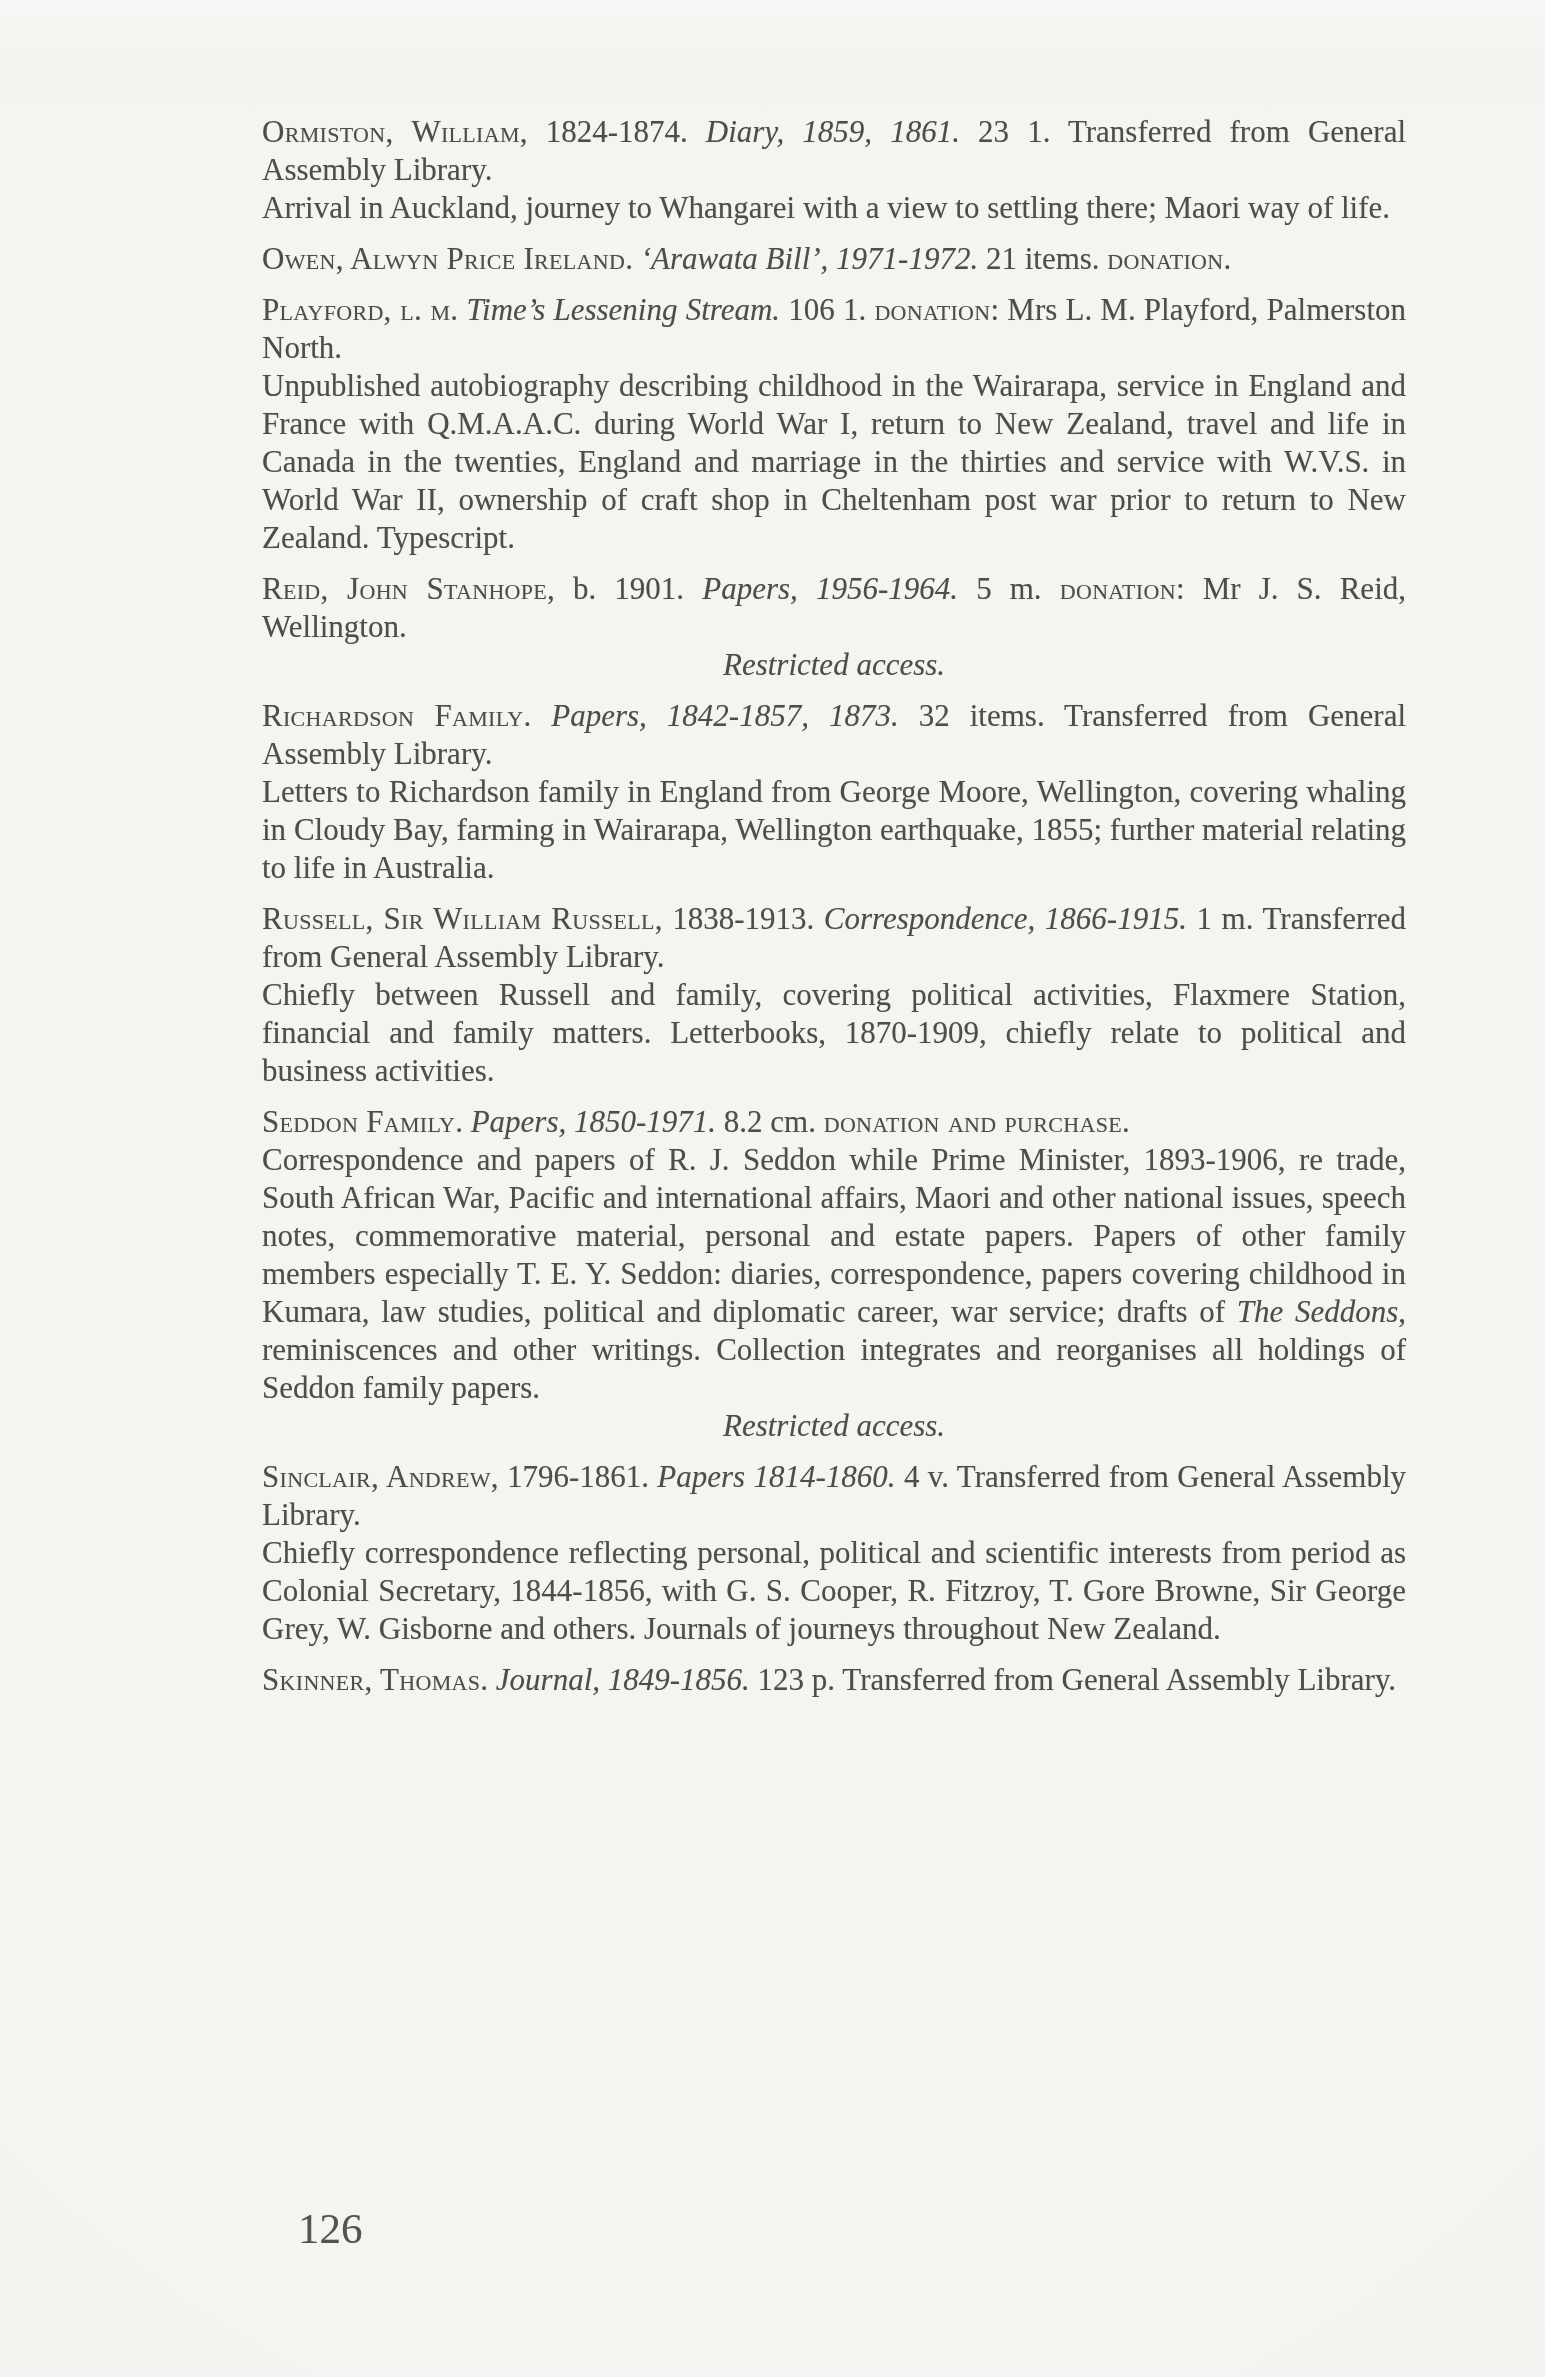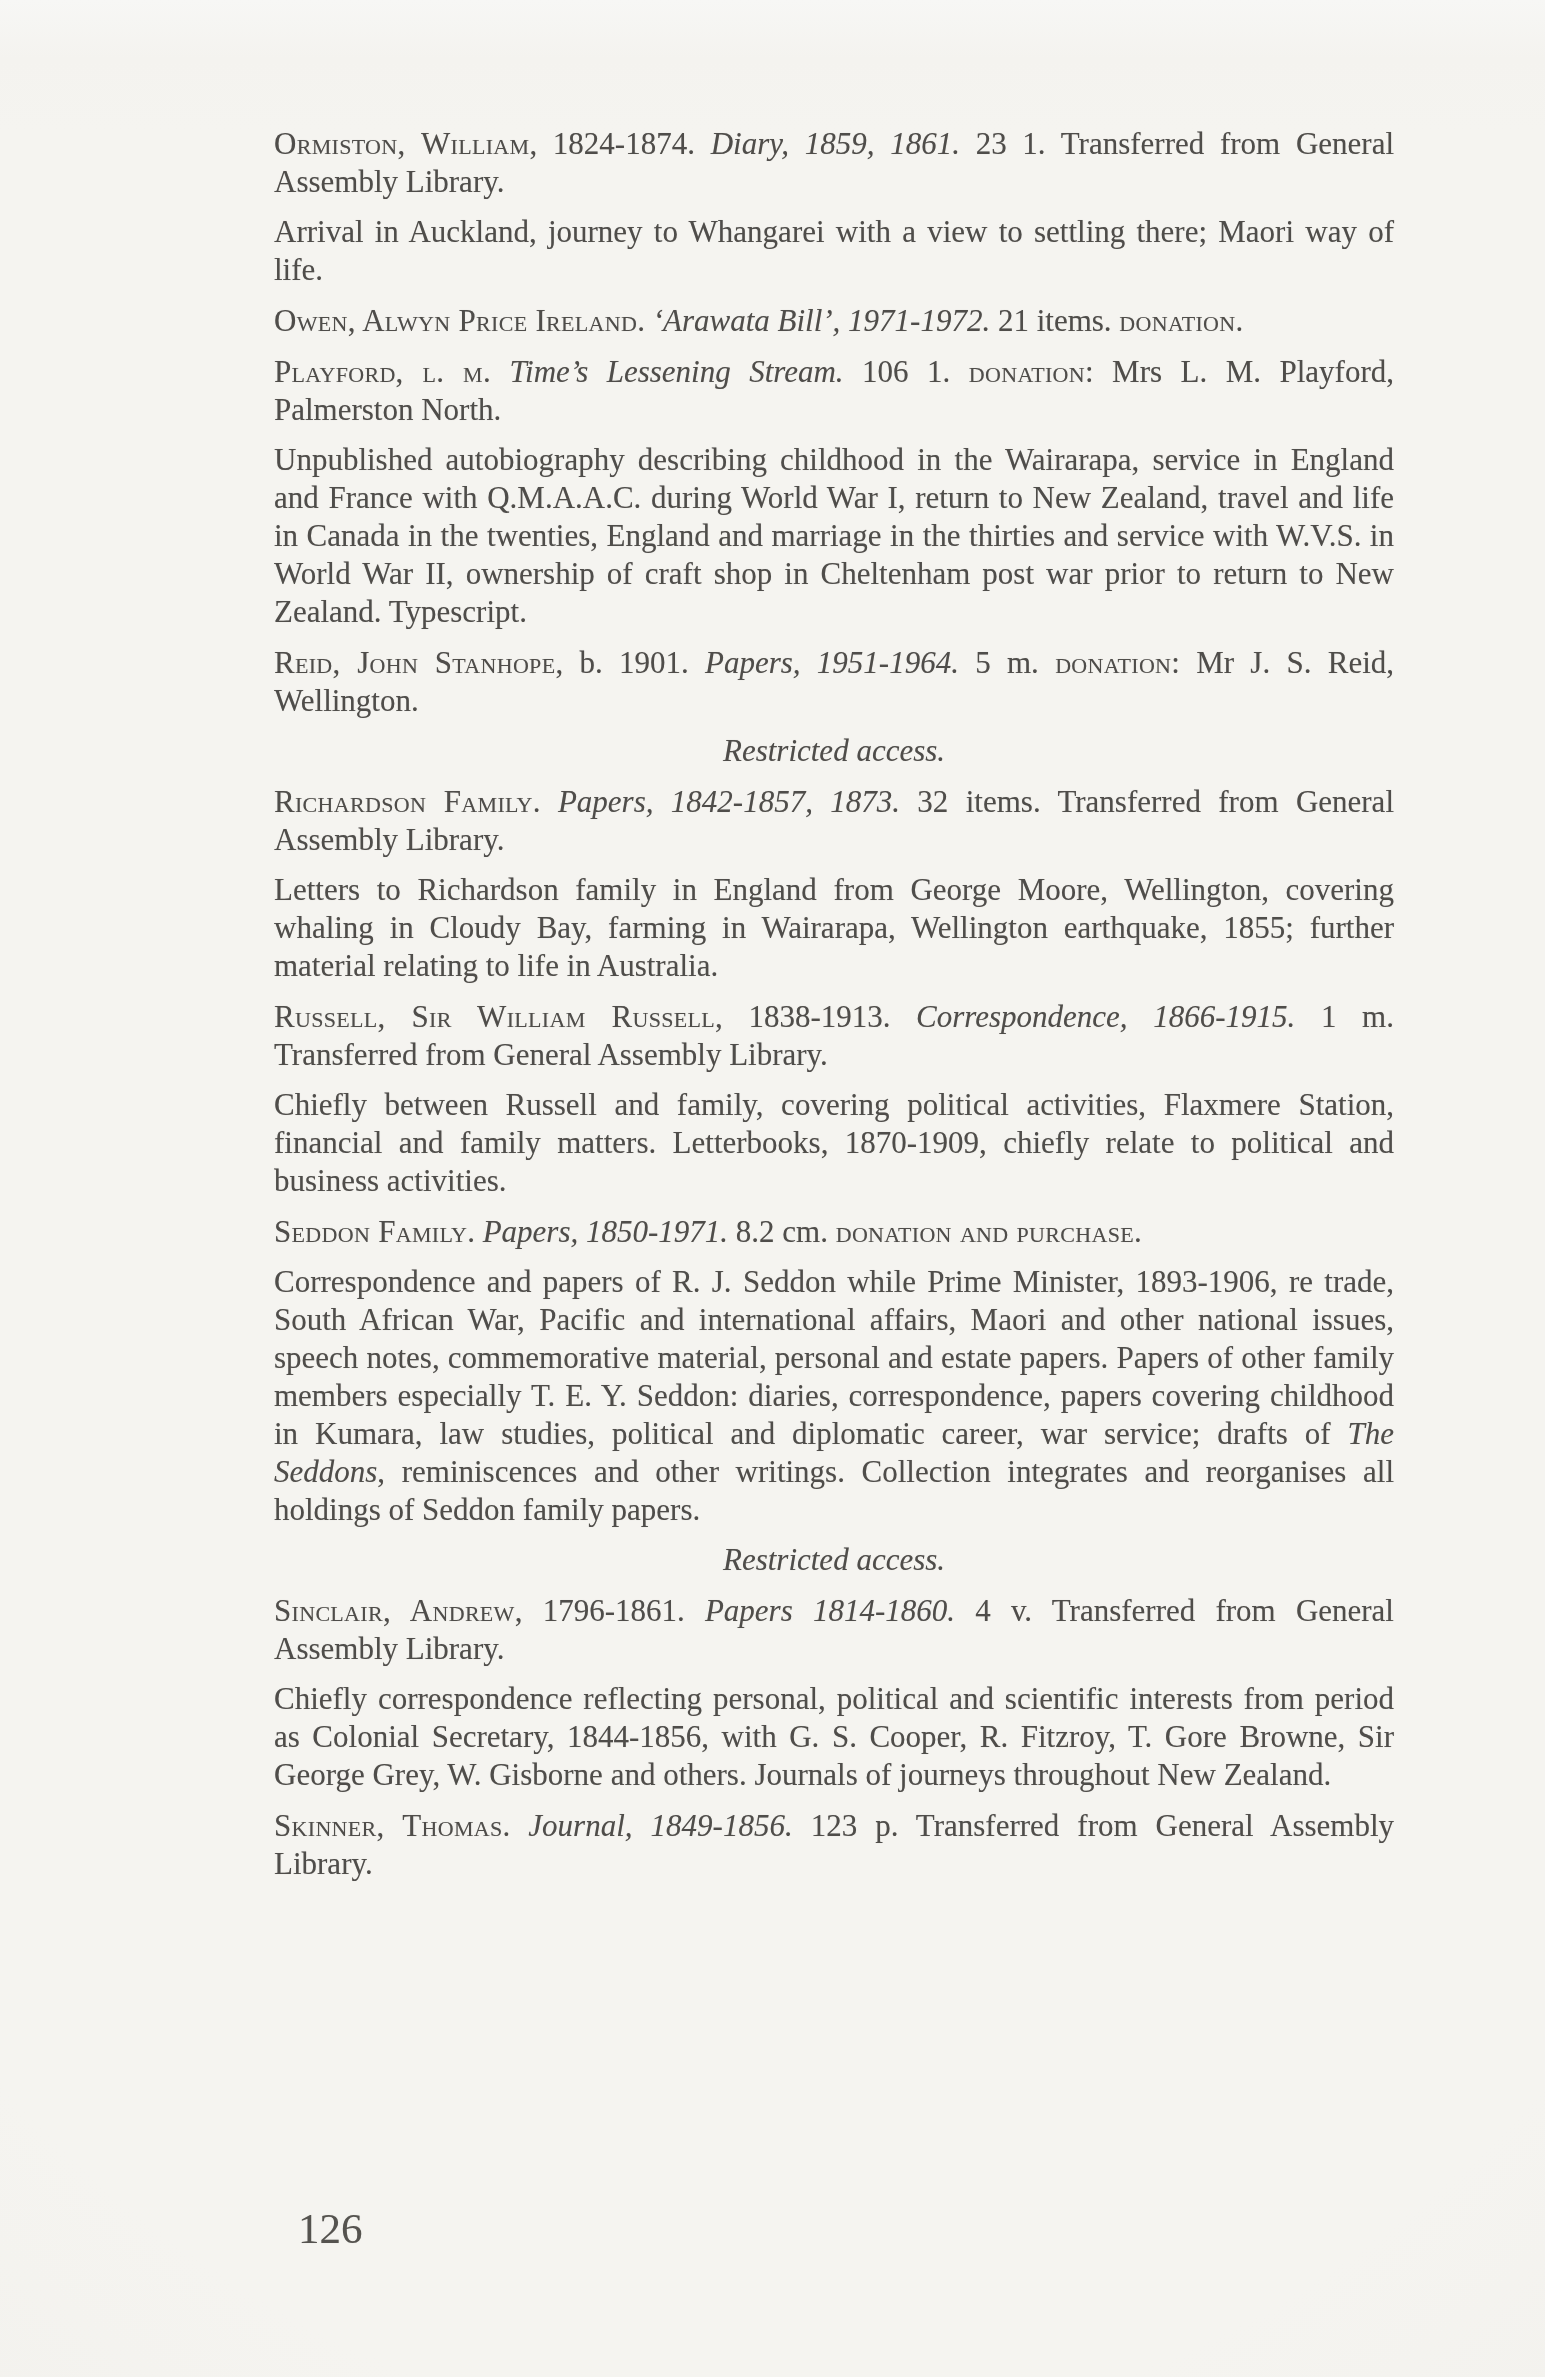--- a/index.html
+++ b/index.html
@@ -22,21 +22,21 @@
   .text-col {
     position: absolute;
     left: 262px;
     top: 113px;
     width: 1144px;
     font-size: 31px;
     line-height: 38px;
     text-shadow: 0 0 0.7px rgba(82, 80, 76, 0.35);
   }
   .entry { margin: 0 0 13px 0; }
-  .entry p { margin: 12px; text-align: justify; }
+  .entry p { margin: 0; text-align: justify; }
   .entry p.note { text-align: center; font-style: italic; }
   .sc { font-variant: small-caps; letter-spacing: 0.01em; }
   .i  { font-style: italic; }
   .page-number {
     position: absolute;
     left: 298px;
     top: 2207px;
     font-size: 43px;
     line-height: 1;
     color: #55534f;
@@ -59,21 +59,21 @@
 
   </article>
 
   <article class="entry">
     <p class="head"><span class="sc">Playford, l. m.</span><span class="n"> </span><span class="i">Time’s Lessening Stream.</span><span class="n"> 106 1. </span><span class="sc">donation</span><span class="n">: Mrs L. M. Playford, Palmerston North.</span></p>
     <p class="body"><span class="n">Unpublished autobiography describing childhood in the Wairarapa, service in England and France with Q.M.A.A.C. during World War I, return to New Zealand, travel and life in Canada in the twenties, England and marriage in the thirties and service with W.V.S. in World War II, ownership of craft shop in Cheltenham post war prior to return to New Zealand. Typescript.</span></p>
 
   </article>
 
   <article class="entry">
-    <p class="head"><span class="sc">Reid, John Stanhope</span><span class="n">, b. 1901. </span><span class="i">Papers, 1951-1964.</span><span class="n"> 5 m. </span><span class="sc">donation</span><span class="n">: Mr J. S. Reid, Wellington.</span></p>
+    <p class="head"><span class="sc">Reid, John Stanhope</span><span class="n">, b. 1901. </span><span class="i">Papers, 1956-1964.</span><span class="n"> 5 m. </span><span class="sc">donation</span><span class="n">: Mr J. S. Reid, Wellington.</span></p>
     <p class="note"><span class="i">Restricted access.</span></p>
   </article>
 
   <article class="entry">
     <p class="head"><span class="sc">Richardson Family</span><span class="n">. </span><span class="i">Papers, 1842-1857, 1873.</span><span class="n"> 32 items. Transferred from General Assembly Library.</span></p>
     <p class="body"><span class="n">Letters to Richardson family in England from George Moore, Wellington, covering whaling in Cloudy Bay, farming in Wairarapa, Wellington earthquake, 1855; further material relating to life in Australia.</span></p>
 
   </article>
 
   <article class="entry">

